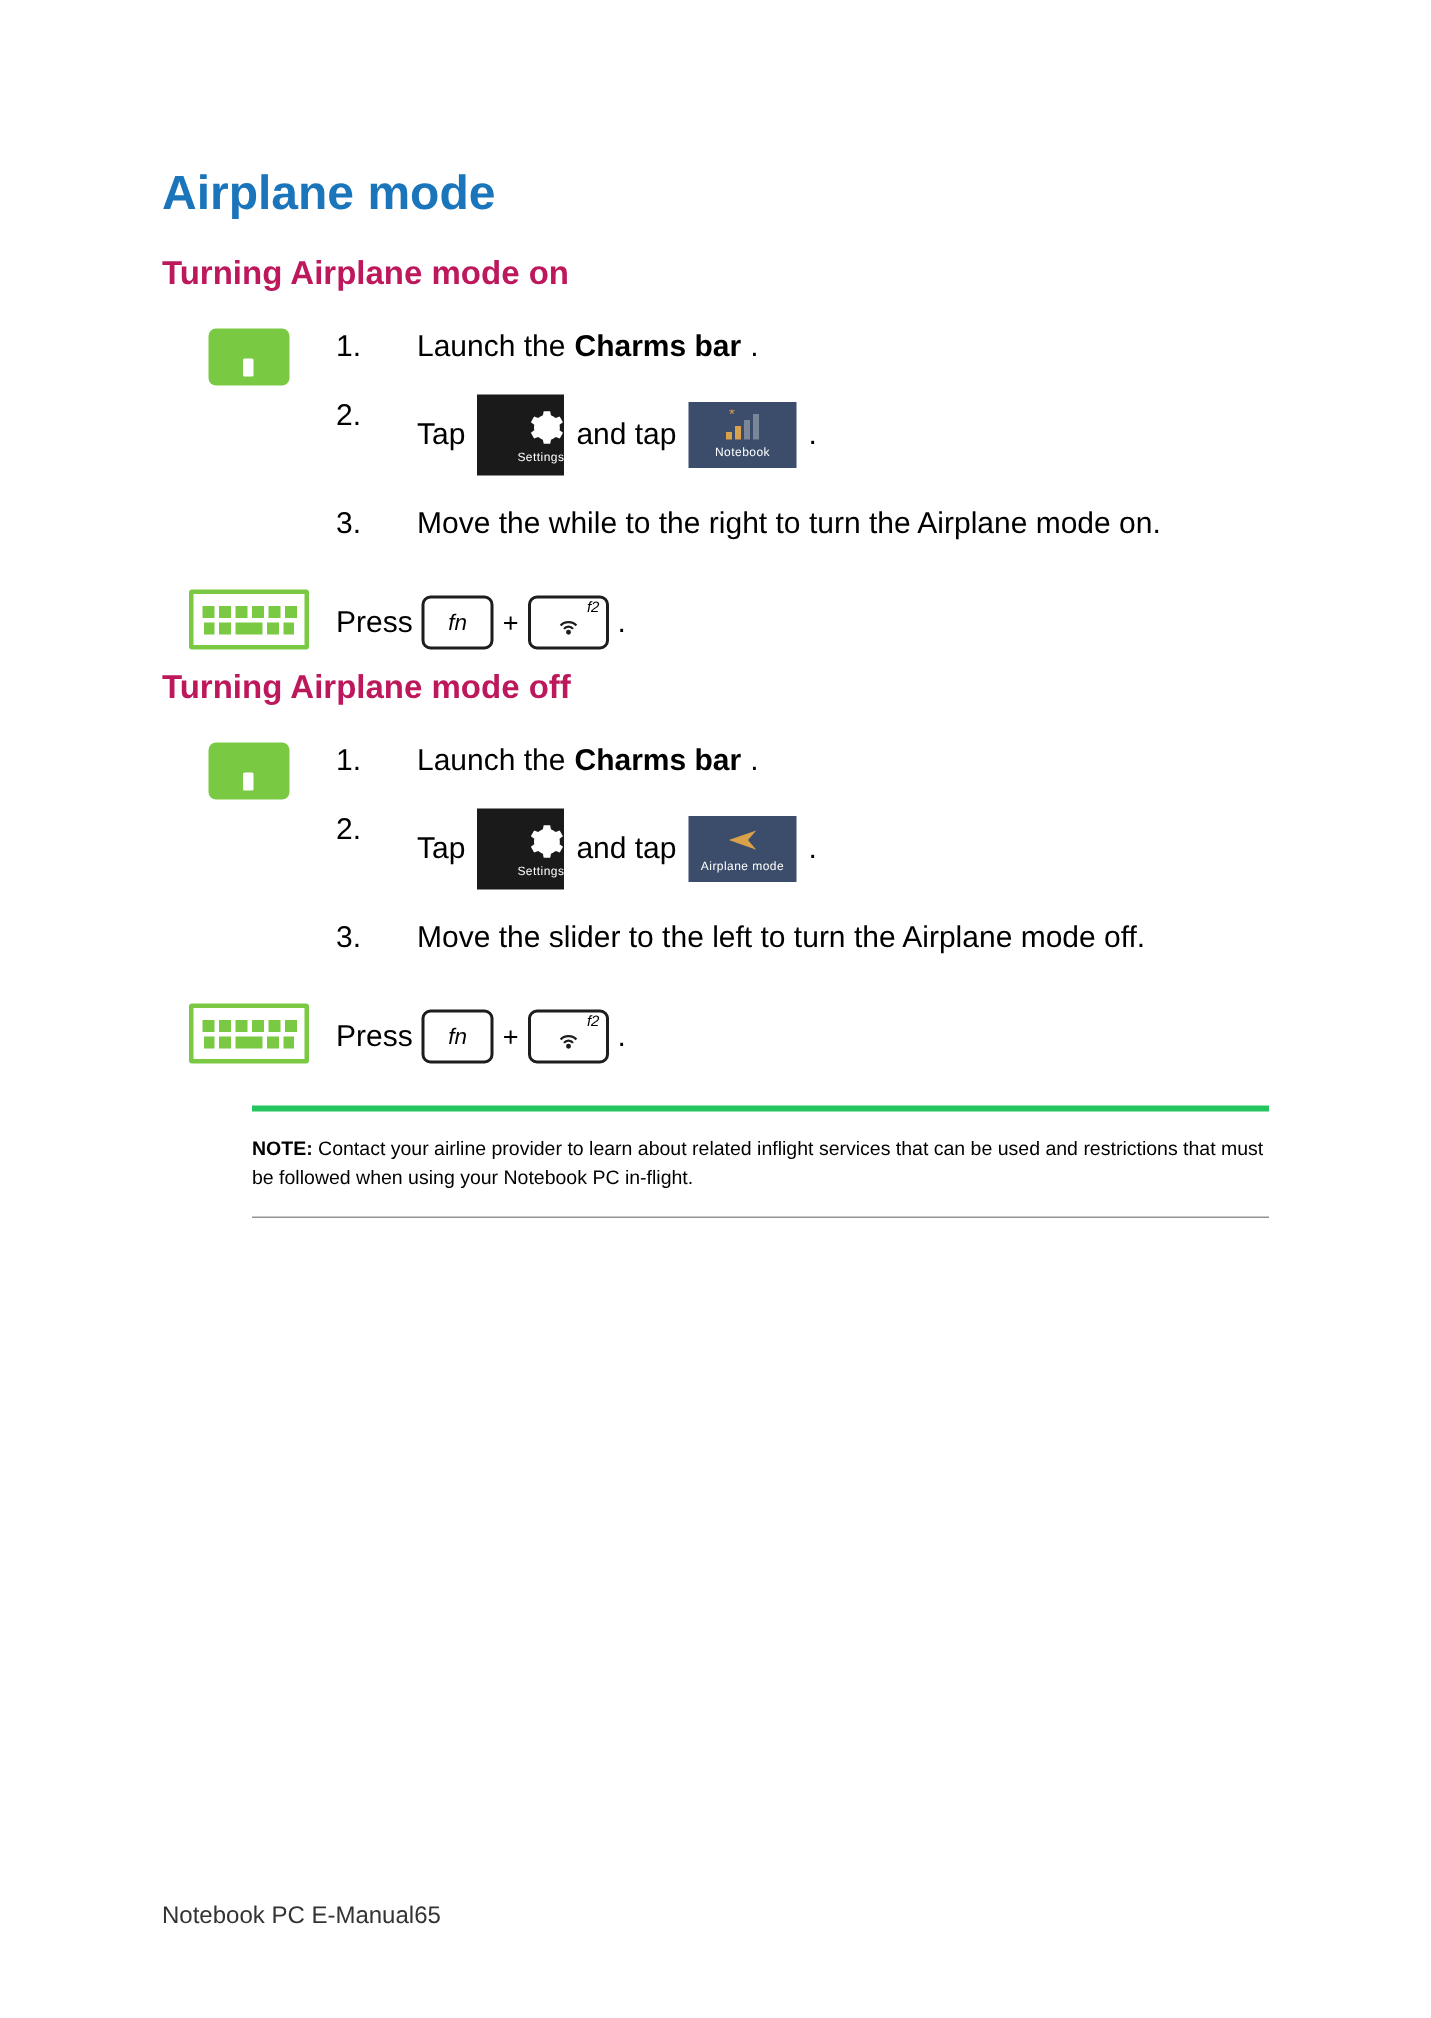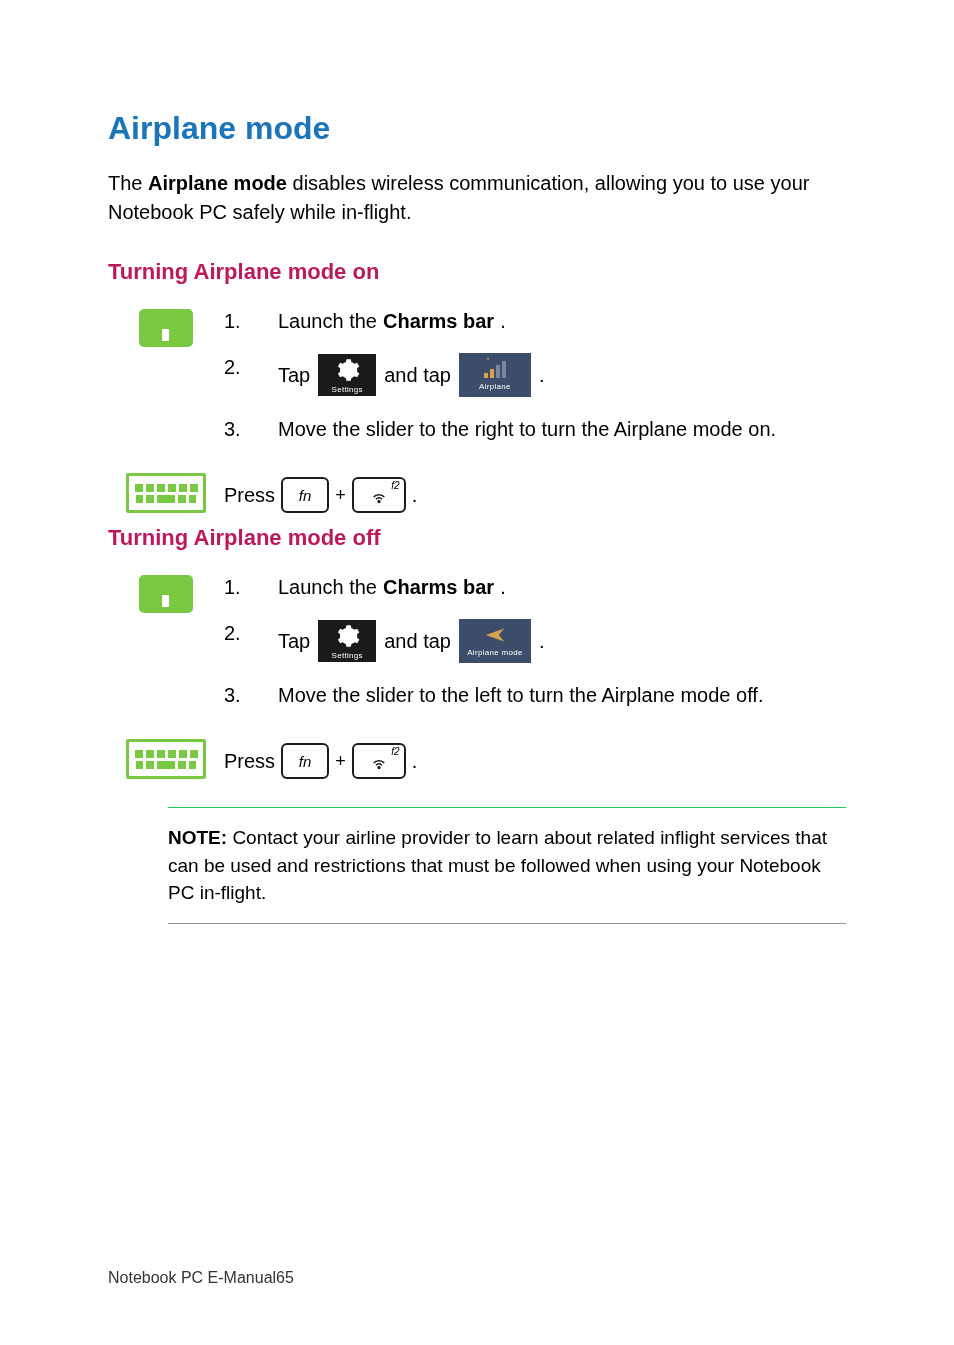--- a/index.html
+++ b/index.html
@@ -118,22 +118,23 @@
       flex-direction: column;
       align-items: center;
       justify-content: center;
       vertical-align: middle;
       margin: 0 2px;
     }
     .tile.dark {
       background: #1a1a1a;
       color: #fff;
       width: 58px;
-      height: 42px;
+      height: 54px;
       padding-top: 2px;
+      align-items: flex-end;
     }
     .tile.blue {
       background: #3b4d6b;
       color: #fff;
       width: 72px;
       height: 44px;
     }
     .tile-label {
       font-size: 8px;
       margin-top: 1px;
@@ -180,25 +181,25 @@
       margin-top: 4px;
     }
     .kbd-shortcut {
       display: flex;
       align-items: center;
       gap: 6px;
       font-size: 20px;
     }
     .kbd-shortcut .plus { font-size: 18px; }
     .note-block {
-      border-top: 1px solid #22c55e;
+      border-top: 4px solid #22c55e;
       border-bottom: 1px solid #939393;
       padding: 16px 0;
       margin: 28px 0 12px 60px;
-      font-size: 19px;
+      font-size: 13px;
       line-height: 1.45;
     }
     .footer {
       position: absolute;
       bottom: 58px;
       left: 108px;
       right: 108px;
       display: flex;
       justify-content: flex-start;
       font-size: 16px;
@@ -209,23 +210,20 @@
     .press-row { margin-top: 10px; margin-bottom: 8px; align-items: flex-end; }
     .press-row .method-icon-col { padding-top: 0; }
     .step3-body { display: block !important; }
   </style>
 </head>
 <body>
 
 <div class="page">
   <h1 class="h1">Airplane mode</h1>
 
-  <p class="intro">
-    <span>The </span><b>Airplane mode</b><span> disables wireless communication, allowing you to use your Notebook PC safely while in-flight.</span>
-  </p>
 
   <div class="sec-on">
     <h2 class="h2">Turning Airplane mode on</h2>
 
     <div class="row">
       <div class="method-icon-col">
         <div class="touchpad-icon"></div>
       </div>
       <div class="content-col">
         <div class="step">
@@ -248,28 +246,28 @@
             </span>
             <span>and tap</span>
             <span class="tile blue">
               <svg class="signal-svg" viewBox="0 0 30 22">
                 <rect x="4" y="15" width="4" height="5" fill="#d9a24a"></rect>
                 <rect x="10" y="11" width="4" height="9" fill="#d9a24a"></rect>
                 <rect x="16" y="7" width="4" height="13" fill="#7a8699"></rect>
                 <rect x="22" y="3" width="4" height="17" fill="#7a8699"></rect>
                 <text x="6" y="6" font-size="10" fill="#d9a24a">*</text>
               </svg>
-              <span class="tile-label">Airplane</span>
+              <span class="tile-label">Notebook</span>
             </span>
             <span>.</span>
           </div>
         </div>
         <div class="step">
           <div class="num">3.</div>
-          <div class="body step3-body">Move the slider to the right to turn the Airplane mode on.</div>
+          <div class="body step3-body">Move the while to the right to turn the Airplane mode on.</div>
         </div>
       </div>
     </div>
 
     <div class="row press-row">
       <div class="method-icon-col">
         <div class="keyboard-icon">
           <div class="kbd-row">
               <div class="kbd-dot"></div>
               <div class="kbd-dot"></div>

